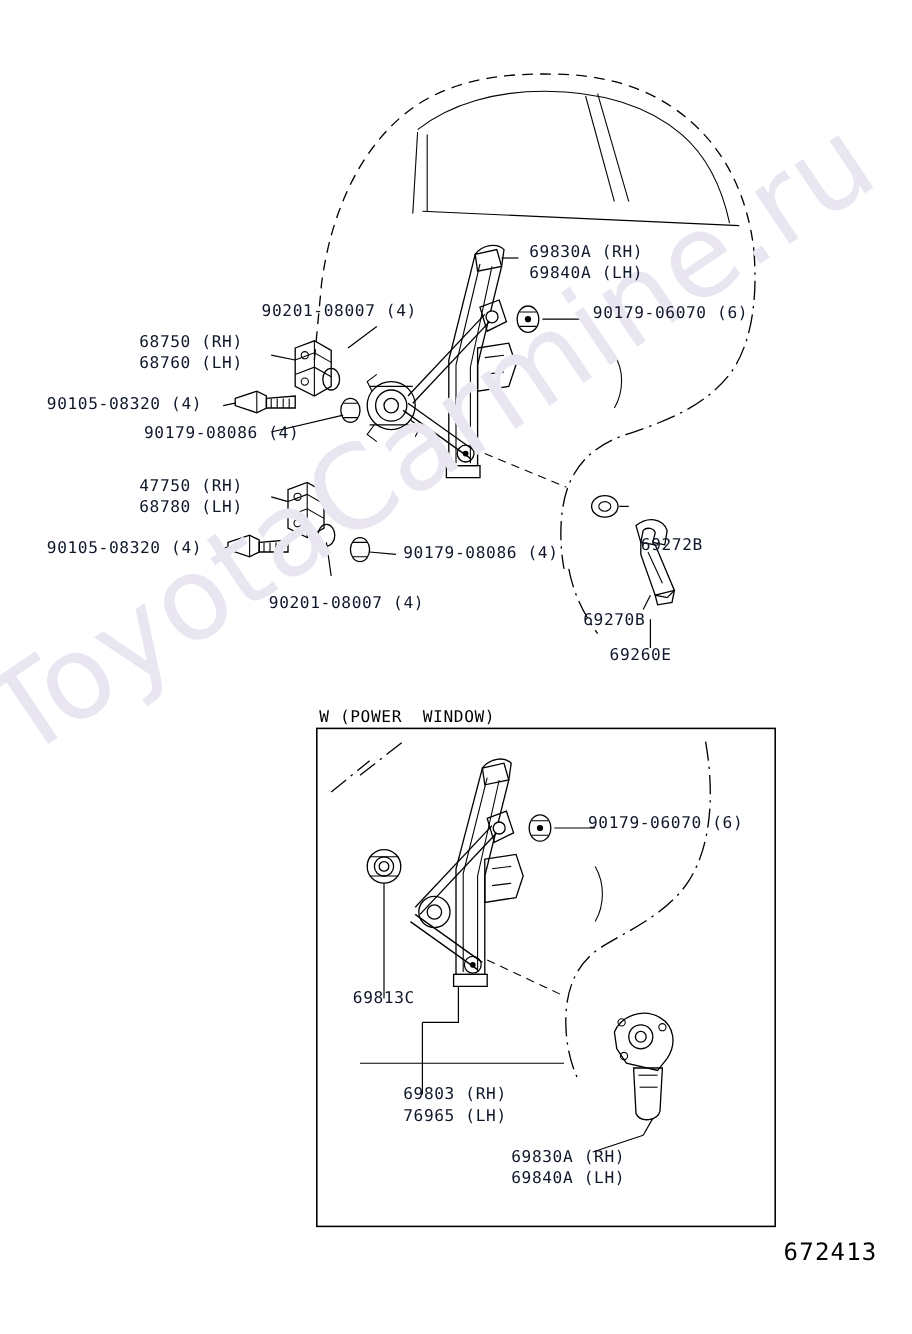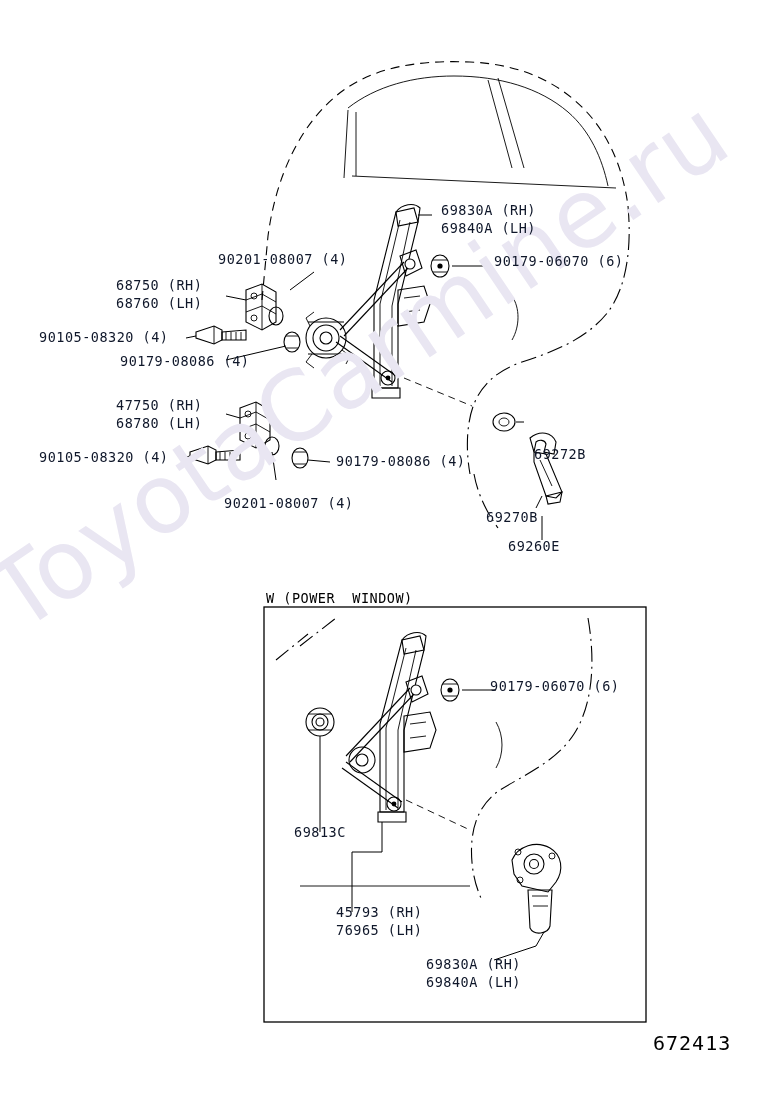--- a/index.html
+++ b/index.html
@@ -286,21 +286,21 @@
 
   <div class="label" style="left:486px; top:508px;">69270B</div>
   <div class="label" style="left:508px; top:537px;">69260E</div>
 
   <div class="section-title" style="left:266px; top:590px;">W (POWER  WINDOW)</div>
 
   <div class="label" style="left:490px; top:677px;">90179-06070 (6)</div>
 
   <div class="label" style="left:294px; top:823px;text-align:center;">69813C</div>
 
-  <div class="label" style="left:336px; top:903px;">45793 (RH)</div>
+  <div class="label" style="left:336px; top:903px;">69803 (RH)</div>
   <div class="label" style="left:336px; top:921px;">76965 (LH)</div>
 
   <div class="label" style="left:426px; top:955px;">69830A (RH)</div>
   <div class="label" style="left:426px; top:973px;">69840A (LH)</div>
 
   <div class="figcode" style="left:653px; top:1031px;">672413</div>
 
 </div>
 
 </body></html>

